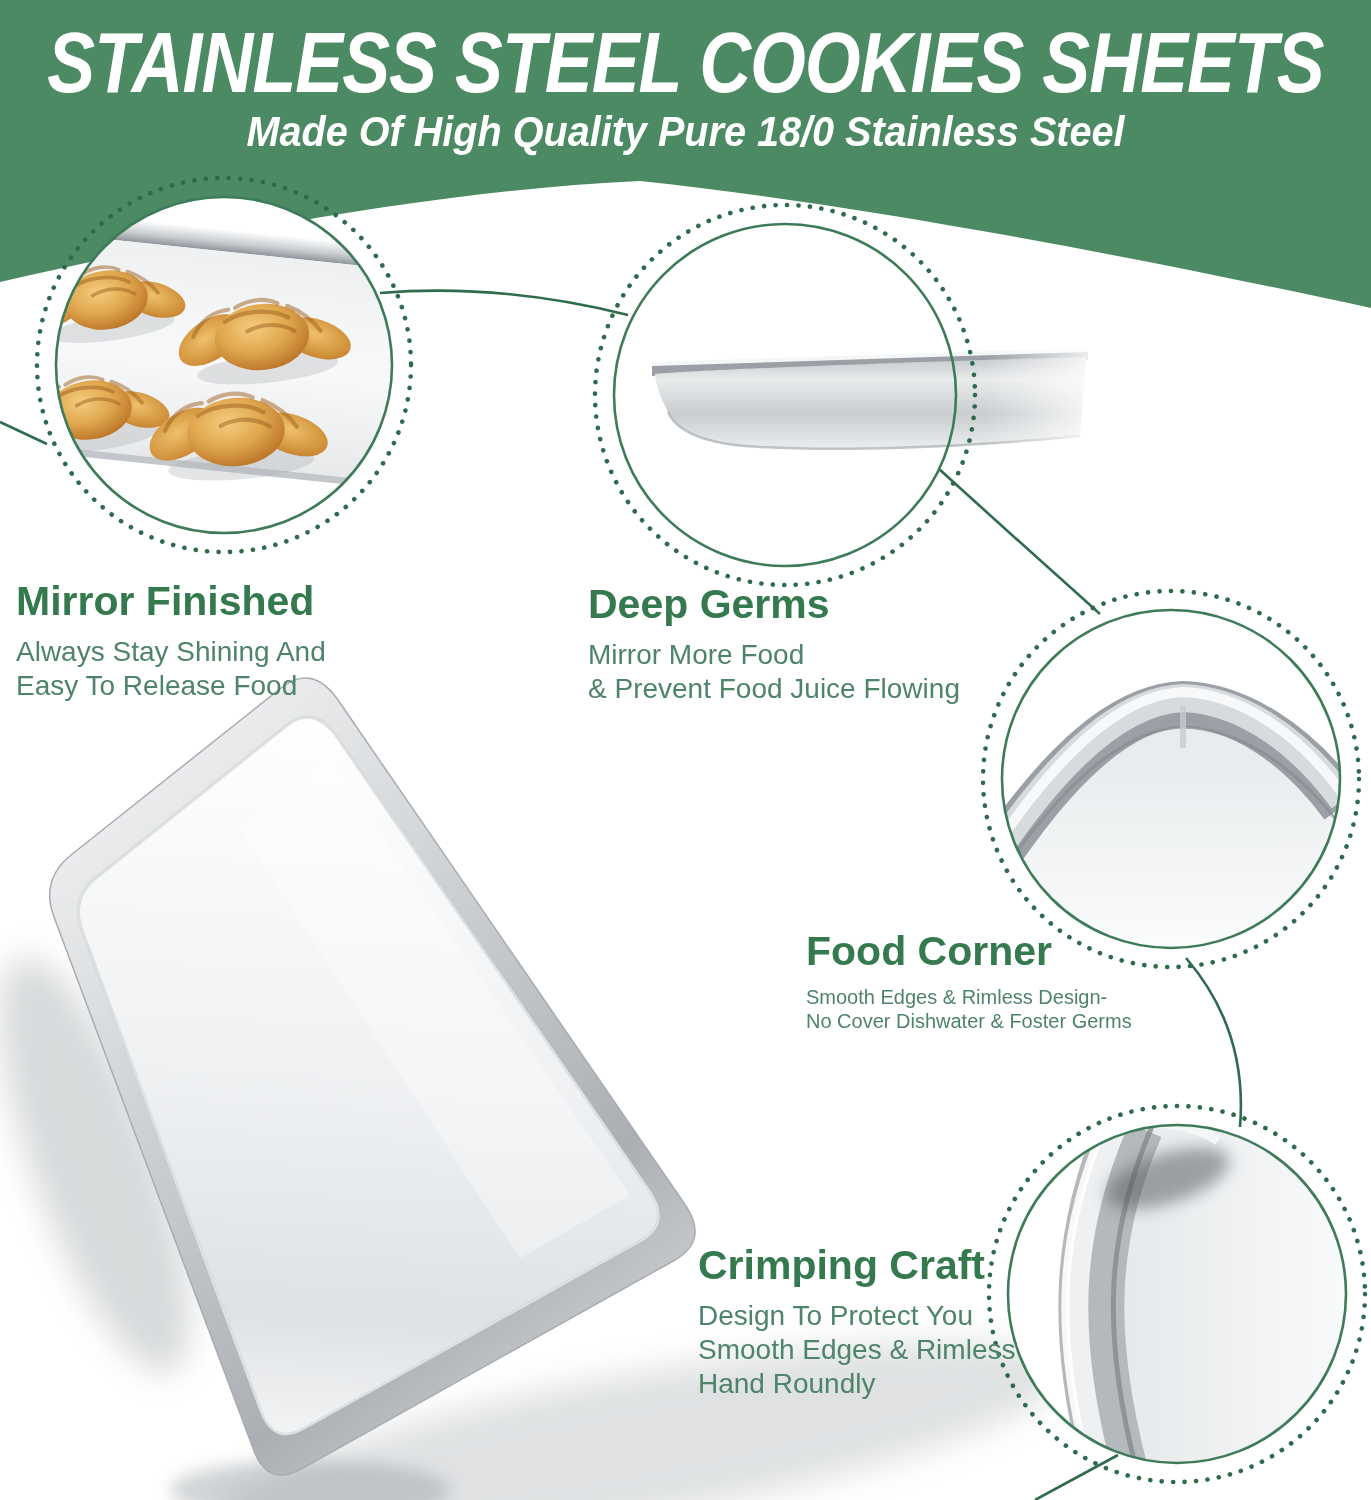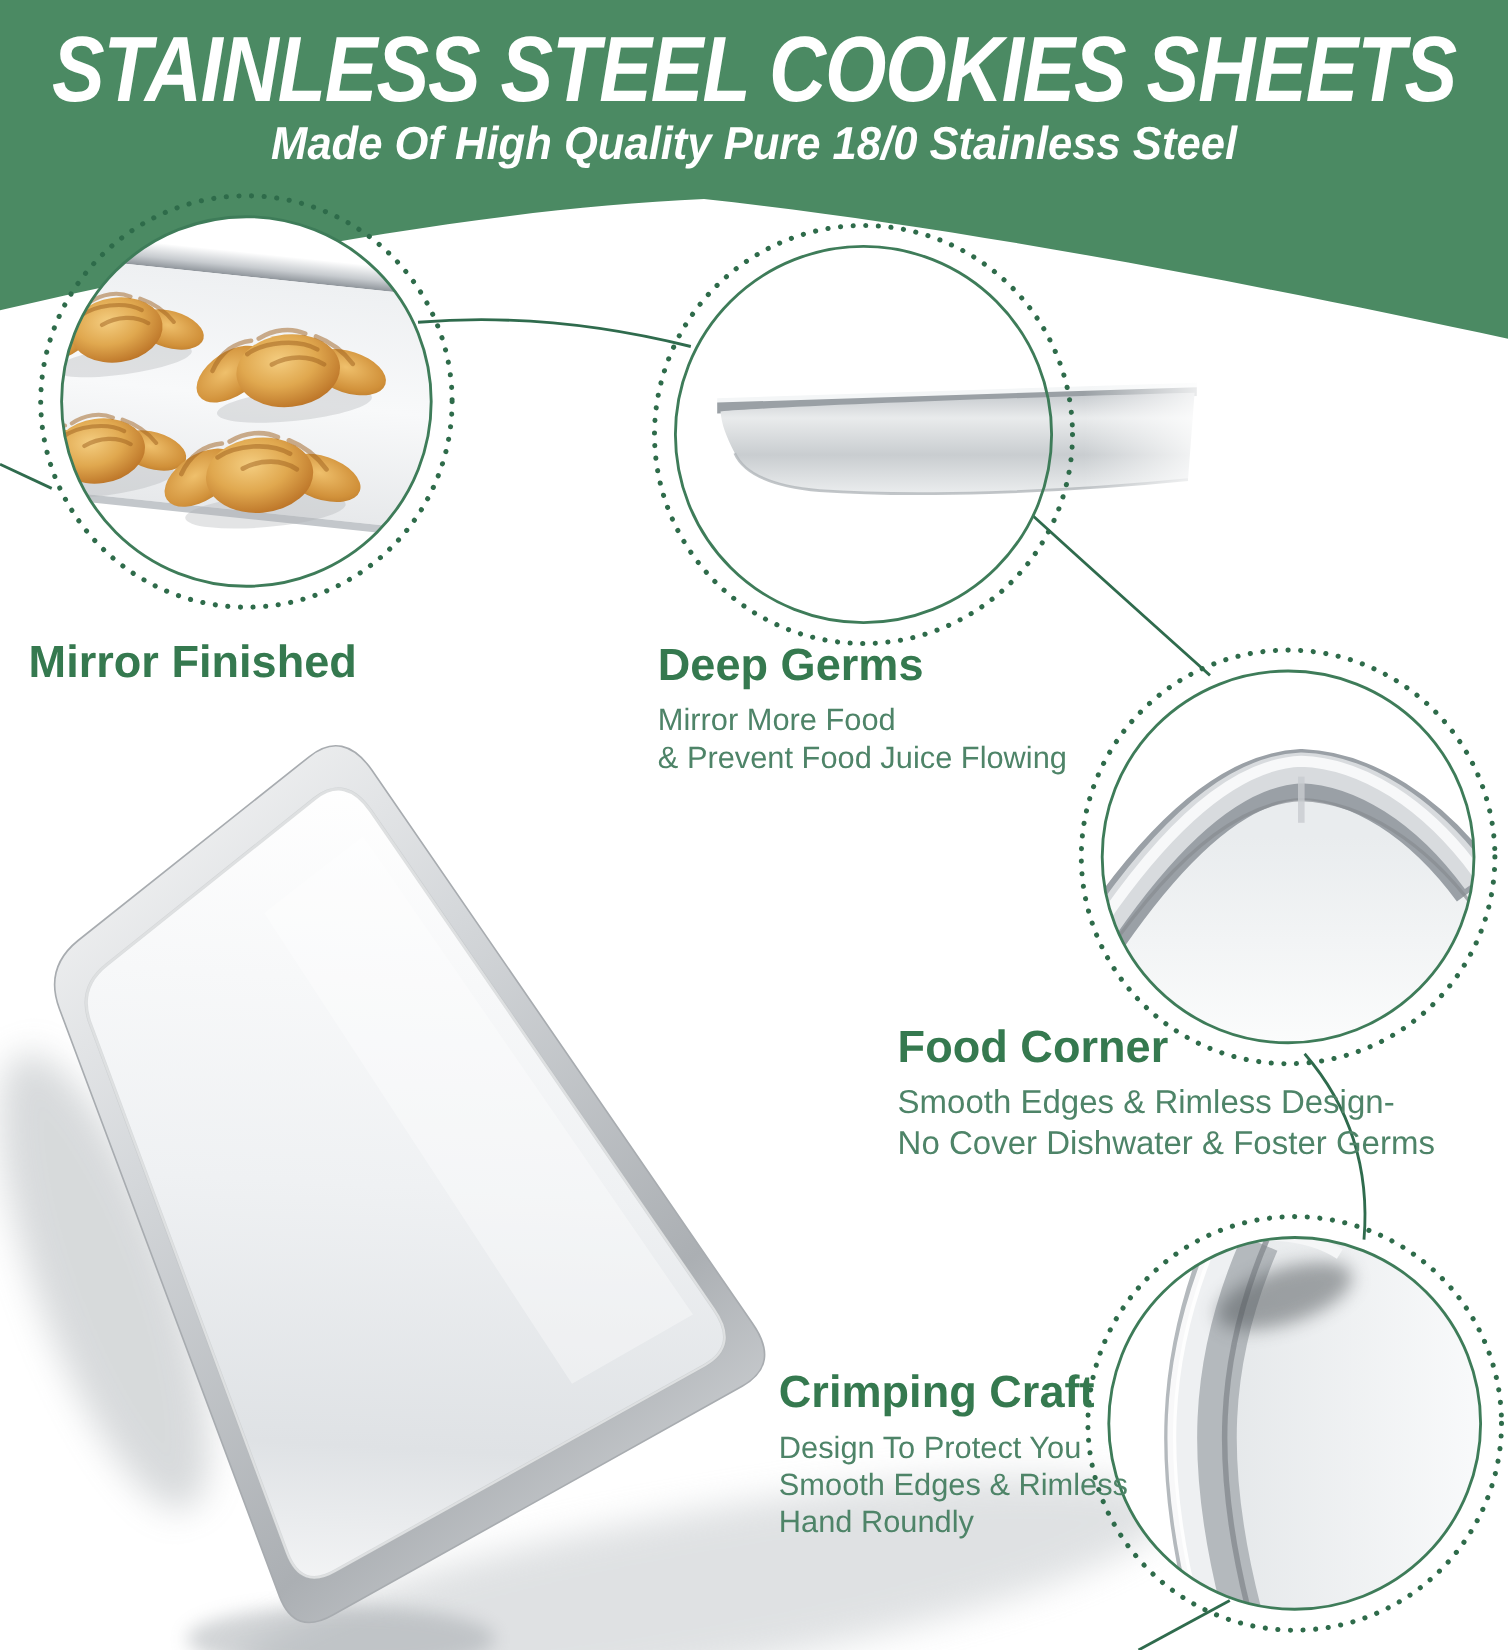--- a/index.html
+++ b/index.html
@@ -11,29 +11,29 @@
   .hdr-title{
     position:absolute;left:0;top:14px;width:1371px;text-align:center;
     color:#ffffff;font-style:italic;font-weight:800;font-size:74px;letter-spacing:-1px;
     transform:scale(0.97,1.14);transform-origin:center top;white-space:nowrap;
   }
   .hdr-sub{
     position:absolute;left:0;top:108px;width:1371px;text-align:center;
     color:#ffffff;font-style:italic;font-weight:700;font-size:40px;
     transform:scale(0.99,1.05);transform-origin:center top;white-space:nowrap;
   }
-  .feature{position:absolute;white-space:nowrap;margin-left:10px;}
+  .feature{position:absolute;white-space:nowrap;}
   .feature .f-title{
     margin:0;color:#35794f;font-weight:700;font-size:41px;line-height:1.05;letter-spacing:0px;
   }
   .feature .f-line{
     color:#4e8468;font-weight:400;font-size:28px;line-height:1.22;margin:0;
   }
   .feature .f-lines{margin-top:12px;}
-  #f-round .f-line{font-size:30px;}
+  #f-round .f-line{font-size:20px;}
 </style>
 </head>
 <body>
 
 <div id="canvas">
 
   <svg id="scene" width="1371" height="1500" viewBox="0 0 1371 1500" xmlns="http://www.w3.org/2000/svg">
     <defs>
       <filter id="blur16" x="-60%" y="-60%" width="220%" height="220%">
           <feGaussianBlur stdDeviation="16"></feGaussianBlur>
@@ -195,20 +195,24 @@
       <circle cx="1177" cy="1294" r="169" fill="none" stroke="#3e7c59" stroke-width="2.6"></circle>
       <circle cx="1177" cy="1294" r="188" fill="none" stroke="#2e6b4a" stroke-width="4.6" stroke-dasharray="0.1 11.4" stroke-linecap="round"></circle>
     </g>
   </svg>
 
   <div class="hdr-title">STAINLESS STEEL COOKIES SHEETS</div>
   <div class="hdr-sub">Made Of High Quality Pure 18/0 Stainless Steel</div>
 
   <div class="feature" id="f-mirror" style="left:16px;top:580px;">
     <h3 class="f-title">Mirror Finished</h3>
+    <div class="f-lines">
+      <div class="f-line">Always Stay Shining And</div>
+      <div class="f-line">Easy To Release Food</div>
+    </div>
   </div>
 
   <div class="feature" id="f-deep" style="left:588px;top:583px;">
     <h3 class="f-title">Deep Germs</h3>
     <div class="f-lines">
       <div class="f-line">Mirror More Food</div>
       <div class="f-line">&amp; Prevent Food Juice Flowing</div>
     </div>
   </div>
 

